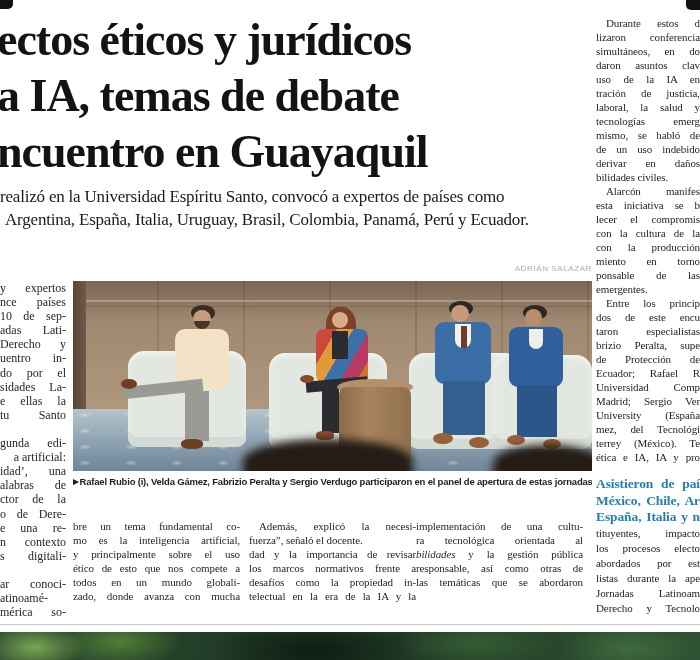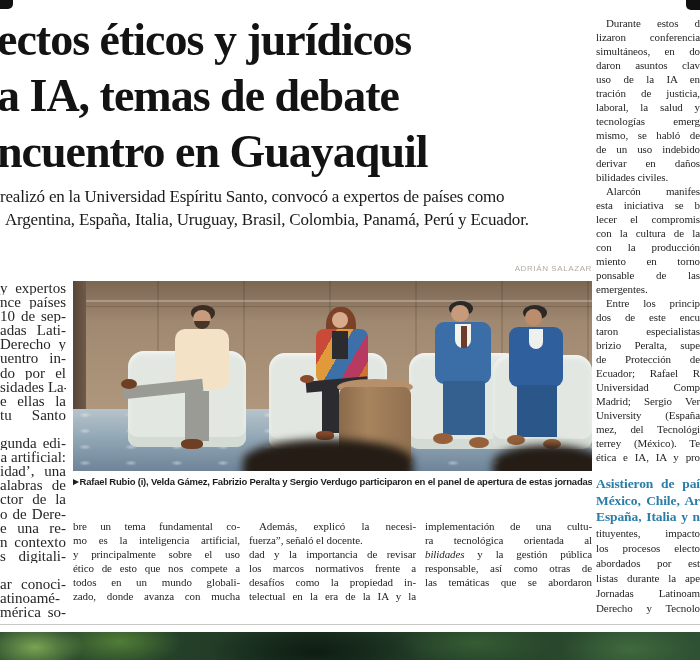--- a/index.html
+++ b/index.html
@@ -16,21 +16,21 @@
   .headline{position:absolute;left:-3px;top:12px;width:594px;}
   .headline .tline{font-size:46px;line-height:56px;font-weight:700;color:var(--headline-text,#131313);
                    letter-spacing:-1px;}
 
   
   .deck{position:absolute;left:0;top:185px;width:594px;}
   .deck .tline{font-size:17px;line-height:23px;font-weight:400;color:#1a1a1a;letter-spacing:-0.2px;}
 
   
   .left-col{position:absolute;left:0;top:281px;width:66px;}
-  .left-col .tline{font-size:15px;line-height:14.1px;text-align:right;color:var(--body-text,#262626);}
+  .left-col .tline{font-size:12px;line-height:14.1px;text-align:right;color:var(--body-text,#262626);}
 
   
   .credit{position:absolute;left:73px;top:264px;width:519px;text-align:right;
           font-family:"Liberation Sans",sans-serif;font-size:8px;letter-spacing:0.6px;
           color:var(--credit-text,#b4aca3);}
 
   
   .photo{position:absolute;left:73px;top:281px;width:519px;height:190px;overflow:hidden;
          background:linear-gradient(180deg,#97806a 0%,#a78f76 40%,#b29a80 78%,#a78d74 100%);}
   .ph{position:absolute;}
@@ -54,21 +54,21 @@
 
   
   .caption{position:absolute;left:73px;top:476px;width:519px;
            font-family:"Liberation Sans",sans-serif;font-size:9.5px;font-weight:700;
            letter-spacing:-0.2px;color:#1d1d1d;white-space:nowrap;overflow:hidden;}
   .caption .marker{font-size:7.5px;vertical-align:1px;margin-right:1px;}
 
   
   .body-col{position:absolute;top:519px;width:167px;}
   .body-col .tline{font-size:11px;line-height:14px;letter-spacing:-0.1px;color:var(--body-text,#262626);}
-  #col1{left:73px;} #col2{left:249px;} #col3{left:425px;}
+  #col1{left:73px;} #col2{left:249px;} #col3{left:416px;}
 
   
   .right-col{position:absolute;left:596px;top:16px;width:104px;}
   .right-col .tline{font-size:11px;line-height:14px;letter-spacing:-0.1px;color:var(--body-text,#262626);}
   .rc-highlight{margin-top:12px;}
   .rc-highlight .tline{font-size:13.5px;line-height:16.5px;font-weight:700;color:var(--highlight-text,#2a7da8);}
   .rc-block2{margin-top:0;}
   .rc-block2 .tline{line-height:15px;}
 
   

